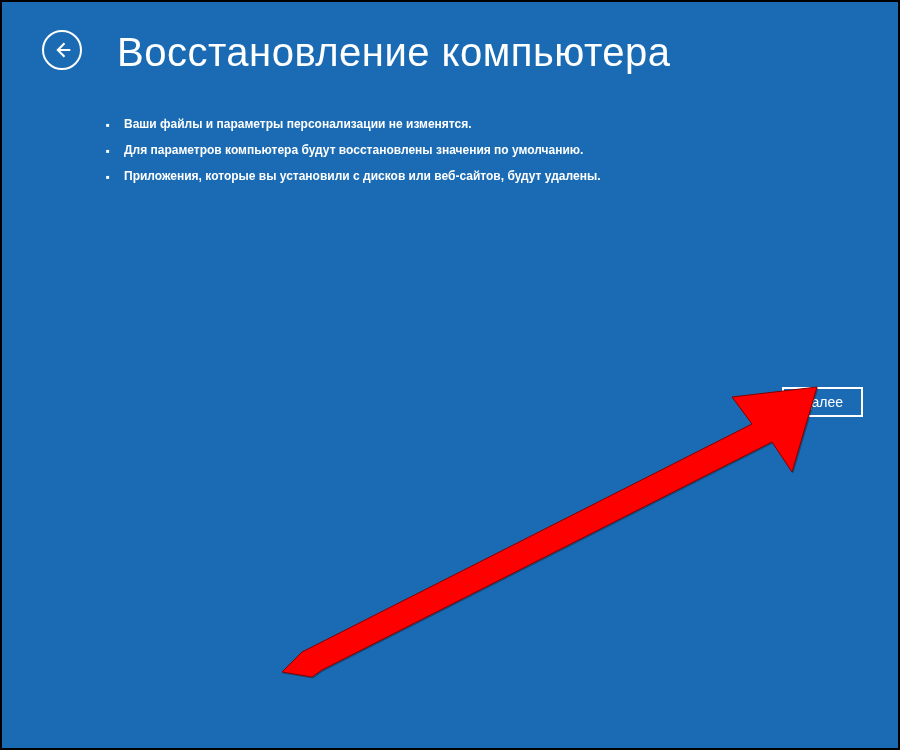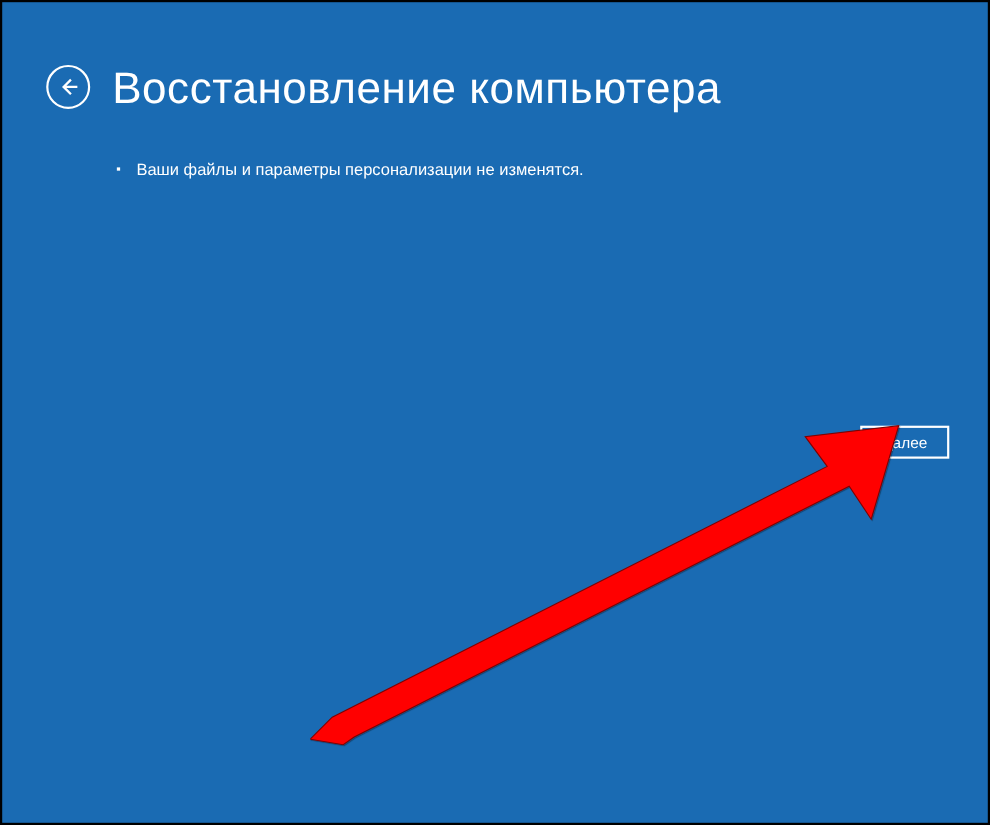--- a/index.html
+++ b/index.html
@@ -13,22 +13,22 @@
       background: #1a6bb3;
       font-family: 'Segoe UI', Tahoma, sans-serif;
       color: #ffffff;
       overflow: hidden;
       border: 2px solid #000;
       position: relative;
     }
     .header {
       display: flex;
       align-items: center;
-      padding: 57px 40px 20px 40px;
-      gap: 20px;
+      padding: 28px 40px 20px 40px;
+      gap: 35px;
     }
     .back-button {
       width: 40px;
       height: 40px;
       border: 2px solid #ffffff;
       border-radius: 50%;
       display: flex;
       align-items: center;
       justify-content: center;
       cursor: pointer;
@@ -54,23 +54,23 @@
       margin-bottom: 25px;
     }
     .bullet-list {
       list-style: none;
       padding: 0;
     }
     .bullet-list li {
       position: relative;
       padding-left: 22px;
       margin-bottom: 8px;
-      font-size: 15px;
+      font-size: 12px;
       line-height: 1.5;
-      font-weight: 400;
+      font-weight: 700;
     }
     .bullet-list li::before {
       content: "■";
       position: absolute;
       left: 4px;
       font-size: 6px;
       top: 6px;
     }
     .next-button {
       position: absolute;
@@ -99,20 +99,22 @@
     <svg viewBox="0 0 24 24" fill="none" stroke="#ffffff" stroke-width="2.5">
       <path d="M15 4 L7 12 L15 20 M7 12 L22 12"></path>
     </svg>
   </div>
   <h1 class="page-title">Восстановление компьютера</h1>
 </div>
 
 <div class="content">
   <ul class="bullet-list">
     <li>Ваши файлы и параметры персонализации не изменятся.</li>
+    <li>Для параметров компьютера будут восстановлены значения по умолчанию.</li>
+    <li>Приложения, которые вы установили с дисков или веб-сайтов, будут удалены.</li>
   </ul>
 </div>
 
 <button class="next-button">Далее</button>
 
 <svg class="annotation-arrow" width="540" height="310">
   <defs>
     <filter id="s">
       <feDropShadow dx="1" dy="1" stdDeviation="0.5" flood-color="#000" flood-opacity="0.3"></feDropShadow>
     </filter>

